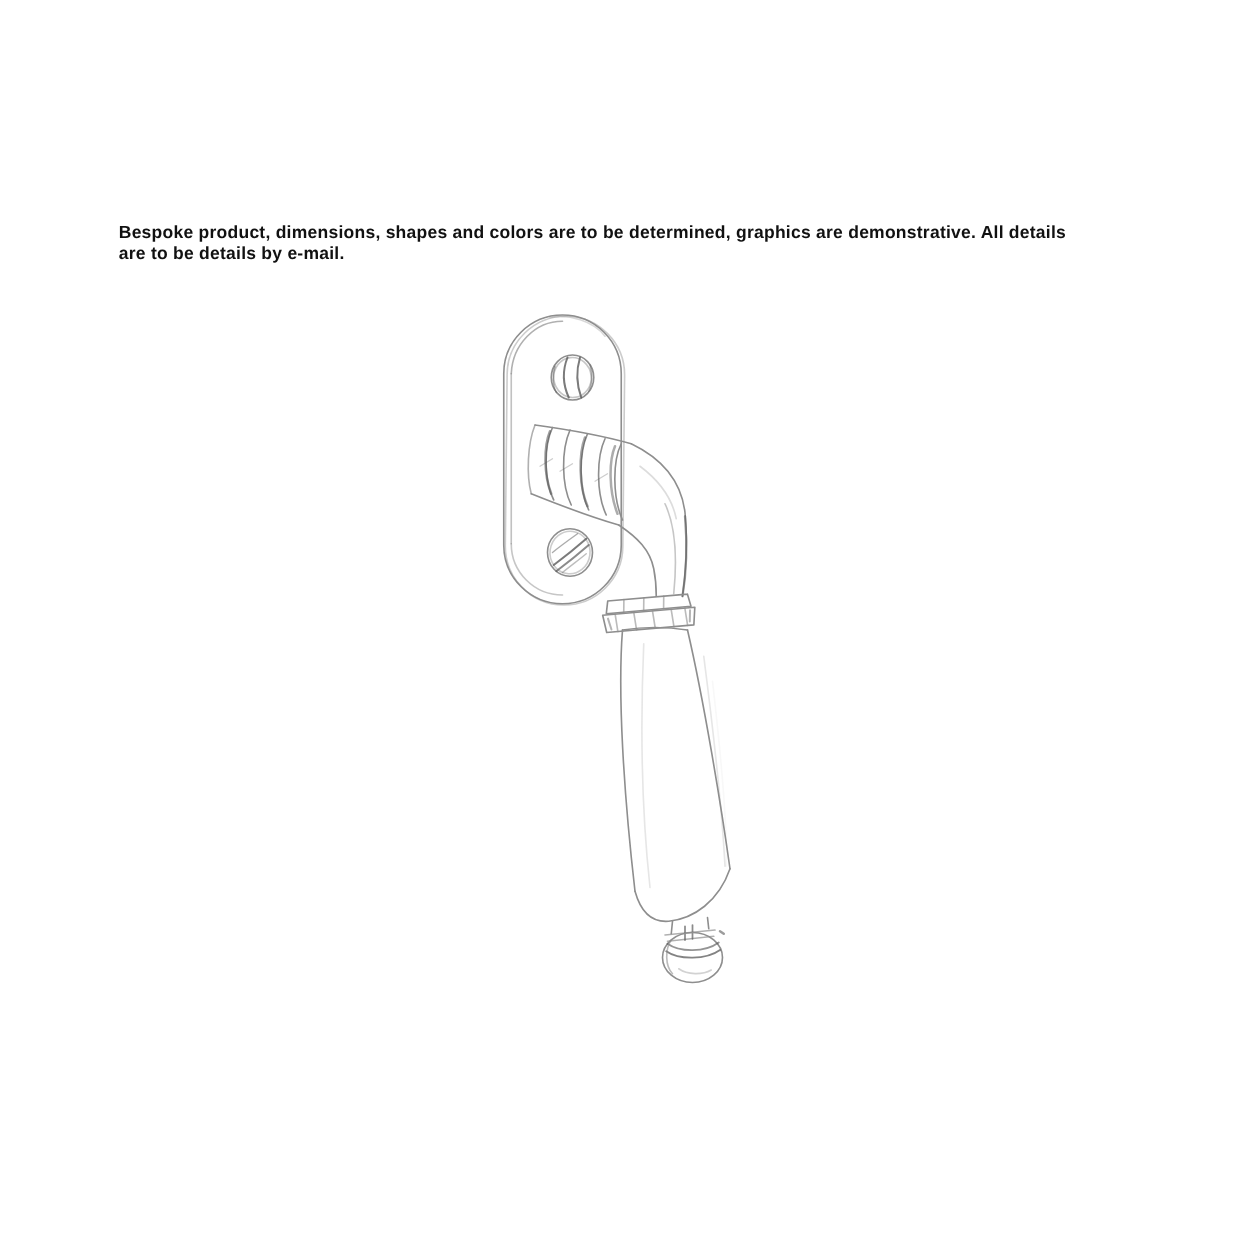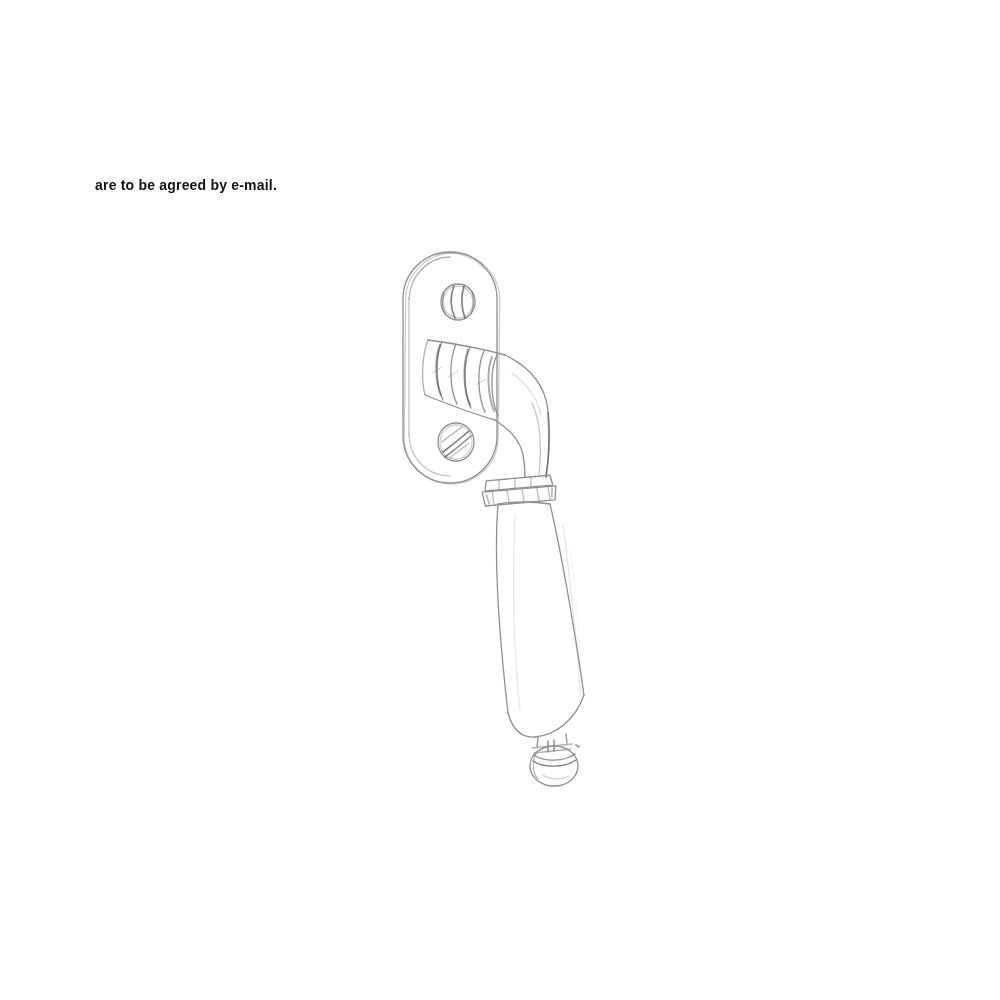--- a/index.html
+++ b/index.html
@@ -22,21 +22,22 @@
   .sketch{
     position:absolute;left:380px;top:245px;width:250px;height:560px;
   }
   .sk{stroke:var(--sketch-stroke);fill:none;stroke-width:1.3;stroke-linecap:round;stroke-linejoin:round;}
   .skd{stroke:var(--sketch-dark);fill:none;stroke-linecap:round;}
 </style>
 </head>
 <body>
 
 <div class="disclaimer">
-  <div>are to be agreed by e-mail.</div>
+  <div>Bespoke product, dimensions, shapes and colors are to be determined, graphics are demonstrative. All details</div>
+  <div>are to be details by e-mail.</div>
 </div>
 
 <svg class="sketch" viewBox="0 0 250 560" aria-label="window handle pencil sketch">
 
   <g>
     <path class="sk" d="M 23,54 A 47,47 0 0 1 117,54 L 117,191 A 47,47 0 0 1 23,191 Z"></path>
     <path class="sk" opacity="0.45" stroke-width="1" transform="translate(2,1) rotate(0.6 70 120)" d="M 23,54 A 47,47 0 0 1 117,54 L 117,191 A 47,47 0 0 1 23,191 Z"></path>
     <path class="sk" opacity="0.7" d="M 29,54 A 41,44 0 0 1 70,12"></path>
     <path class="sk" opacity="0.55" d="M 29,54 L 29,190"></path>
     <path class="sk" opacity="0.5" d="M 29,190 A 41,41 0 0 0 70,231"></path>

